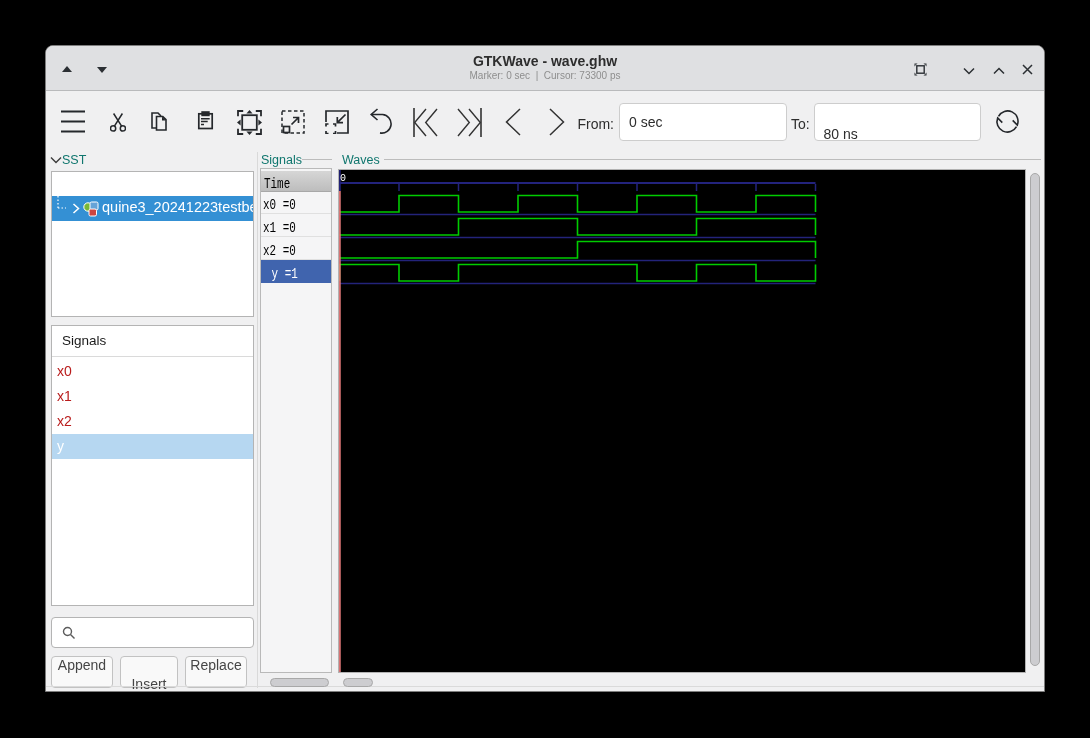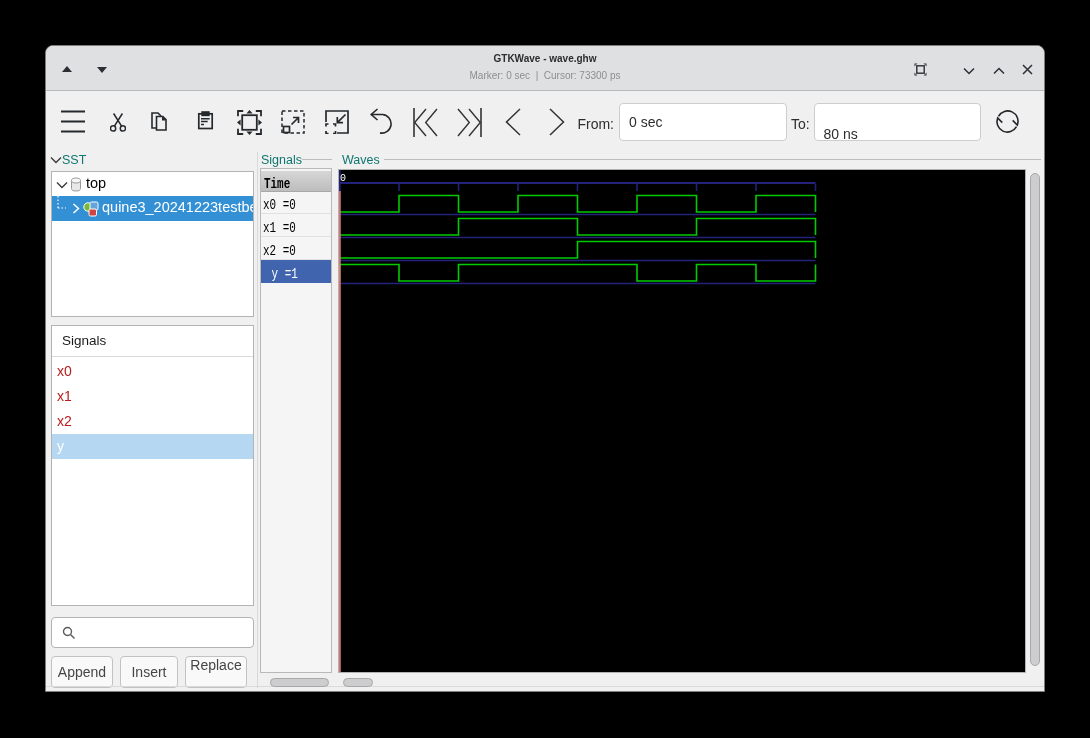--- a/index.html
+++ b/index.html
@@ -1,40 +1,40 @@
 <!DOCTYPE html>
 <html><head>
 <meta charset="utf-8">
 <style>
 html,body{margin:0;padding:0;background:#000;width:1090px;height:738px;overflow:hidden;}
 *{box-sizing:border-box;}
 body{font-family:"Liberation Sans", sans-serif;}
 #win{position:absolute;left:45px;top:45px;width:1000px;height:647px;background:#f0f0f1;border:1px solid #7d7d7d;border-radius:8px 8px 0 0;overflow:hidden;}
 #titlebar{position:absolute;left:0;top:0;width:100%;height:45px;background:#dfe0e2;border-bottom:1px solid #b9babc;}
 .ttl{position:absolute;left:0;width:100%;text-align:center;color:#2d2d2d;}
-#title1{top:7px;font-size:10px;font-weight:bold;}
+#title1{top:7px;font-size:14px;font-weight:bold;}
 #title2{top:24px;font-size:10px;color:#8e8e8e;}
 .abs{position:absolute;}
 svg{display:block;}
 #toolbar{position:absolute;left:0;top:0;width:100%;height:110px;}
 .entry{position:absolute;background:#fff;border:1px solid #cdcdcd;border-radius:4px;font-size:14px;color:#2d2d2d;}
 label.flab{position:absolute;font-size:14px;color:#2d2d2d;}
 
 .panelbox{position:absolute;background:#fff;border:1px solid #b4b4b4;}
 #ssttree{left:5px;top:125px;width:203px;height:146px;overflow:hidden;}
 .treerow{position:absolute;left:0;width:100%;height:25px;font-size:14.5px;color:#000;}
 #selrow{position:absolute;left:0;top:24px;width:100%;height:25px;background:#3490d4;color:#fff;font-size:14.5px;}
 #siglist{left:5px;top:279px;width:203px;height:281px;}
 #siglist .hdr{position:absolute;left:0;top:0;width:100%;height:31px;border-bottom:1px solid #dadada;font-size:13.5px;color:#1a1a1a;}
 .sigrow{position:absolute;left:0;width:100%;height:25px;font-size:14px;color:#b91c1c;}
 #search{left:5px;top:571px;width:203px;height:31px;}
 .btn{position:absolute;top:610px;height:32px;background:#f9f9f9;border:1px solid #c2c2c2;border-radius:4px;font-size:14px;color:#454545;text-align:center;}
 
 #midframe{position:absolute;left:213.5px;top:122px;width:72.5px;height:505px;background:#f5f5f6;border:1px solid #b9b9b9;}
-#timehdr{position:absolute;left:0;top:1.5px;width:100%;height:21.5px;background:linear-gradient(#d6d6d6,#bdbdbd);border-bottom:1px solid #a8a8a8;font-family:"Liberation Mono",monospace;font-size:14px;font-weight:bold;color:#000;}
+#timehdr{position:absolute;left:0;top:1.5px;width:100%;height:21.5px;background:linear-gradient(#d6d6d6,#bdbdbd);border-bottom:1px solid #a8a8a8;font-family:"Liberation Mono",monospace;font-size:14px;font-weight:normal;color:#000;}
 #timehdr span, .midrow span{transform:scaleX(0.78);transform-origin:0 0;display:inline-block;white-space:pre;}
 .midrow{position:absolute;left:0;width:100%;height:23px;font-family:"Liberation Mono",monospace;font-size:14px;color:#000;border-bottom:1px solid #e0e0e0;}
 
 .flabel{position:absolute;font-size:12.5px;color:#0f766e;}
 .fline{position:absolute;height:1px;background:#bcbcbc;}
 
 #wavebg{position:absolute;left:292px;top:123px;width:688px;height:504px;background:#000;border:1px solid #b2b2b2;}
 .pill{position:absolute;background:#cdcdd0;border:1px solid #a8a8a8;border-radius:5px;}
 </style>
 </head>
@@ -151,30 +151,20 @@
   <svg class="abs" style="left:4px;top:110px" width="12" height="8" viewBox="0 0 12 8">
       <path d="M1 1.5 L6 6.5 L11 1.5" fill="none" stroke="#3c3c3c" stroke-width="1.4"></path>
     </svg>
   <div class="flabel" style="left:16px;top:107px">SST</div>
   <div class="flabel" style="left:215px;top:107px">Signals</div>
   <div class="fline" style="left:256px;top:113px;width:30px"></div>
   <div class="flabel" style="left:296px;top:107px">Waves</div>
   <div class="fline" style="left:338px;top:113px;width:657px"></div>
 
   <div class="panelbox" id="ssttree">
-    <div class="treerow" style="top:0">
-      <svg class="abs" style="left:3.5px;top:9px" width="12" height="8" viewBox="0 0 12 8">
-          <path d="M1 1.5 L6 6.5 L11 1.5" fill="none" stroke="#3c3c3c" stroke-width="1.4"></path>
-        </svg>
-      <svg class="abs" style="left:18px;top:5px" width="12" height="15" viewBox="0 0 12 15">
-          <path d="M1.5 3.5 v8 a4.5 2.5 0 0 0 9 0 v-8" fill="#e8e8e8" stroke="#9a9a9a"></path>
-          <ellipse cx="6" cy="3.5" rx="4.5" ry="2.5" fill="#f6f6f6" stroke="#9a9a9a"></ellipse>
-        </svg>
-      <span class="abs" style="left:34px;top:3px">top</span>
-    </div>
     <div id="selrow">
       <svg class="abs" style="left:4px;top:0" width="12" height="14" viewBox="0 0 12 14">
           <path d="M2 0 V12 M2 12 H10" stroke="#fff" stroke-width="1.2" stroke-dasharray="1.5 2" fill="none"></path>
         </svg>
       <svg class="abs" style="left:20px;top:7px" width="8" height="11" viewBox="0 0 8 11">
           <path d="M1.5 1 L6.5 5.5 L1.5 10" fill="none" stroke="#fff" stroke-width="1.5"></path>
         </svg>
       <svg class="abs" style="left:31px;top:4px" width="17" height="17" viewBox="0 0 17 17">
         <circle cx="5" cy="7" r="4.2" fill="#79b737" stroke="#fff"></circle>
         <rect x="7" y="2" width="8" height="8" rx="1.5" fill="#65a3d8" stroke="#fff"></rect>
@@ -202,22 +192,22 @@
       </div>
   </div>
 
   <div class="panelbox entry" id="search">
     <svg class="abs" style="left:10px;top:8px" width="14" height="14" viewBox="0 0 14 14">
         <circle cx="5.5" cy="5.5" r="4" fill="none" stroke="#5c5c5c" stroke-width="1.4"></circle>
         <path d="M8.5 8.5 L12.5 12.5" stroke="#5c5c5c" stroke-width="1.4"></path>
       </svg>
   </div>
 
-  <div class="btn" style="left:5px;width:62px;padding-top:7px">Append</div>
-  <div class="btn" style="left:74px;width:58px;padding-top:7px">Insert</div>
+  <div class="btn" style="left:5px;width:62px;">Append</div>
+  <div class="btn" style="left:74px;width:58px;padding-top:19px">Insert</div>
   <div class="btn" style="left:139px;width:62px;">Replace</div>
 
   <div id="midframe">
     <div id="timehdr">
         <span class="abs" style="left:3.5px;top:5.5px">Time</span>
       </div>
     <div class="midrow" style="top:22px">
         <span class="abs" style="left:2.5px;top:5.5px">x0 =0</span>
       </div>
     <div class="midrow" style="top:45px">

